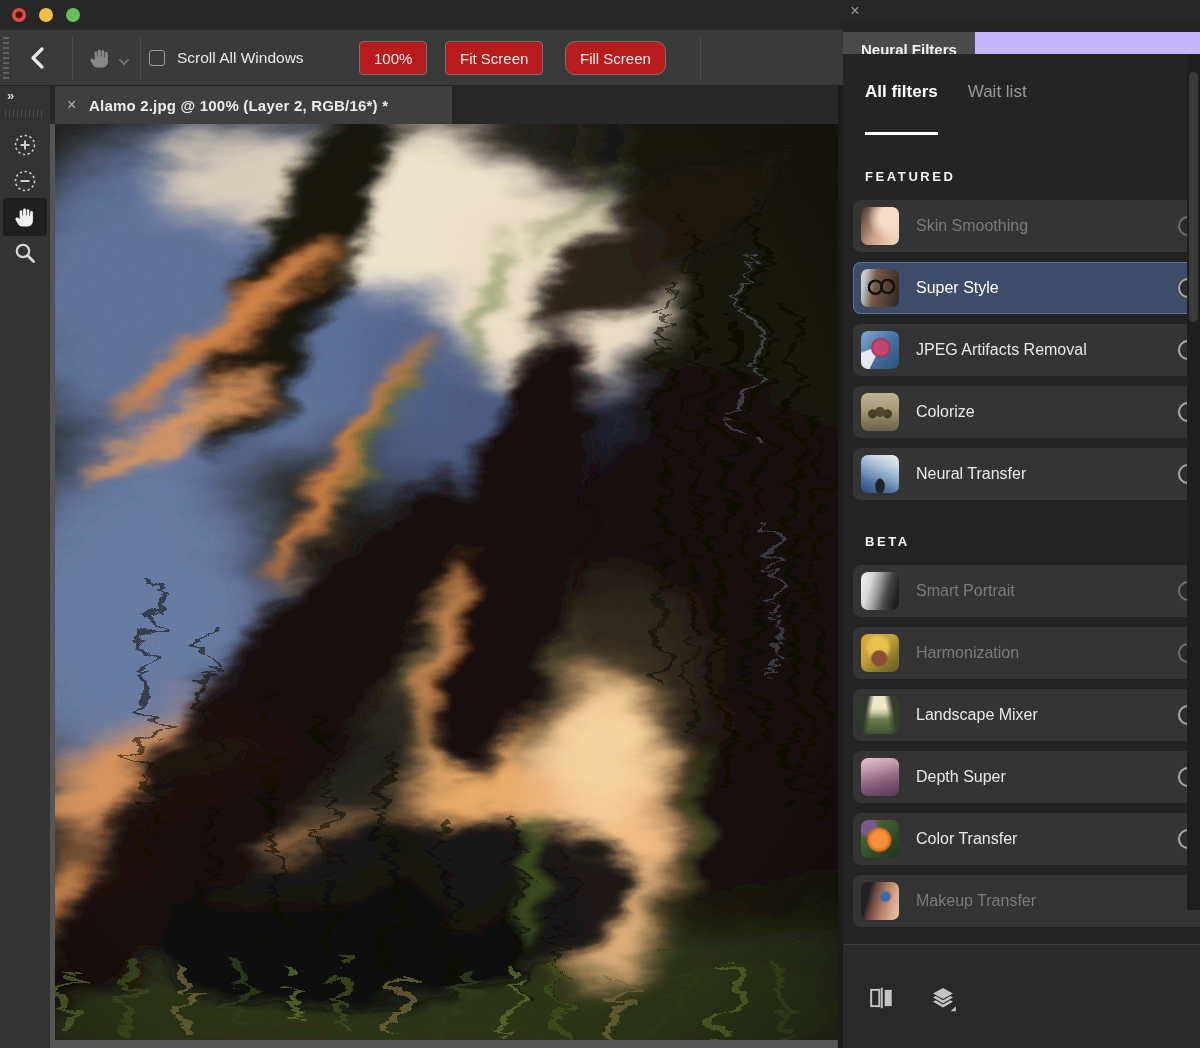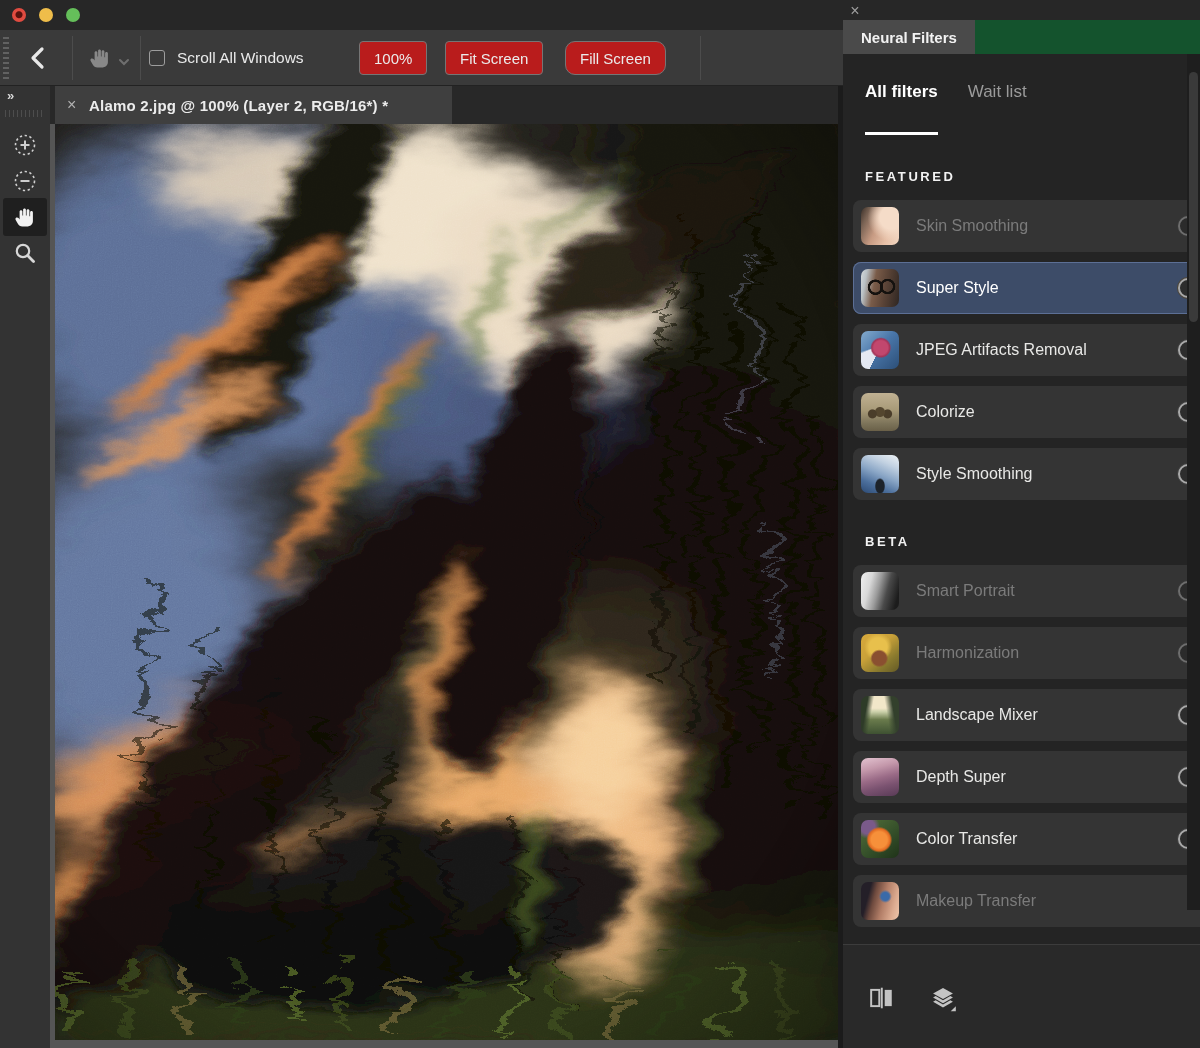--- a/index.html
+++ b/index.html
@@ -53,21 +53,21 @@
   .ti-mag{top:155px;}
 
   
   .canvas-wrap{position:absolute;left:50px;top:124px;width:788px;height:924px;background:#555555;}
   .canvas-img{position:absolute;left:5px;top:0;width:783px;height:916px;overflow:hidden;background:#1d1a15;}
   .canvas-img svg{display:block;}
   .panel-seam{position:absolute;left:838px;top:86px;width:5px;height:962px;background:#1b1b1b;}
 
   
   .right-panel{position:absolute;left:843px;top:20px;width:357px;height:1028px;background:#242424;}
-  .panel-tabbar{position:absolute;left:0;top:0;width:357px;height:34px;background:#14532d;}
+  .panel-tabbar{position:absolute;left:0;top:12px;width:357px;height:34px;background:#c4b5fd;}
   .panel-tab{position:absolute;left:0;top:0;height:34px;background:#4a4a4a;display:flex;
              align-items:center;padding:0 18px;color:#f2f2f2;font-size:15px;font-weight:700;}
   .panel-body{position:absolute;left:0;top:34px;width:357px;height:994px;background:#242424;}
   .filter-tabs{display:flex;gap:30px;margin:28px 0 0 22px;}
   .filter-tab{font-size:17px;color:#9b9b9b;padding-bottom:30px;border-bottom:3px solid rgba(0,0,0,0);}
   .filter-tab.active{color:#ffffff;font-weight:700;border-bottom:3px solid #ffffff;}
   .sections{padding:0 4px 0 10px;}
   .section-header{margin:34px 0 16px 12px;font-size:13px;font-weight:700;letter-spacing:2.6px;
                   color:#f2f2f2;}
   .filter-row{position:relative;width:378px;height:52px;margin-bottom:10px;background:#343434;
@@ -370,21 +370,21 @@
     <div class="thumb thumb-colorize"></div>
     <div class="filter-label">Colorize</div>
     <div class="toggle">
       <div class="knob"></div>
     </div>
 
   </div>
 
   <div class="filter-row">
     <div class="thumb thumb-style-transfer"></div>
-    <div class="filter-label">Style Smoothing</div>
+    <div class="filter-label">Neural Transfer</div>
     <div class="toggle">
       <div class="knob"></div>
     </div>
 
   </div>
 </div>
   </div>
 
   <div class="section">
     <div class="section-header">BETA</div>

